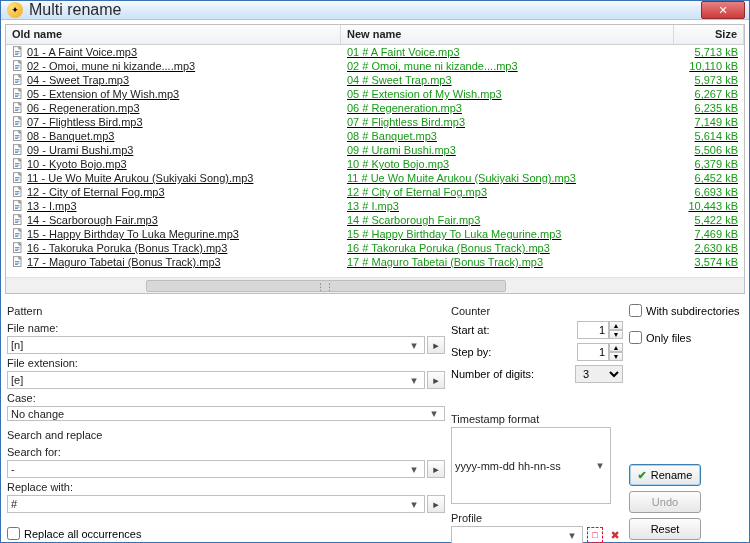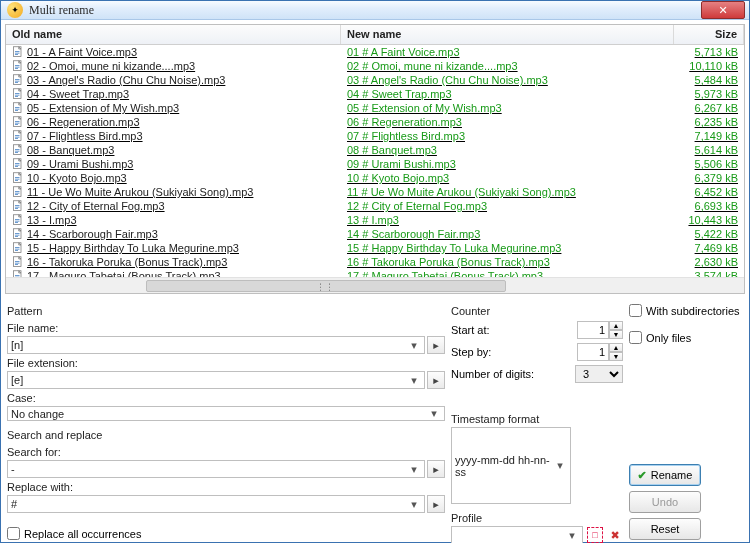--- a/index.html
+++ b/index.html
@@ -1,21 +1,21 @@
 <!DOCTYPE html>
 <html><head>
 <meta charset="utf-8">
 <style>
 * { box-sizing: border-box; margin: 0; padding: 0; font-family: "Segoe UI", Tahoma, sans-serif; font-size: 11px; }
 html, body { width: 750px; height: 543px; overflow: hidden; background: #fff; }
 
 .window { width: 750px; height: 543px; display: flex; flex-direction: column; border: 1px solid #3a72b1; }
 
 .titlebar { height: 26px; background: linear-gradient(#f7fbff, #e2eefc 40%, #cfe3f8); display: flex; align-items: center; padding-left: 6px; border-bottom: 1px solid #a9c7e8; }
-.titlebar .title { color: #2a2a2a; font-size: 12px; font-family: Liberation Serif, serif; }
+.titlebar .title { color: #2a2a2a; font-size: 16px; }
 .titlebar .spacer { flex: 1; }
 .titlebar .close-btn { width: 44px; height: 18px; margin-right: 4px; background: linear-gradient(#e58182,#cf3a3b); border: 1px solid #8d2c2c; border-radius: 2px; display: flex; align-items: center; justify-content: center; color: #fff; cursor: pointer; }
 .titlebar .app-icon { width: 16px; height: 16px; margin-right: 6px; background: radial-gradient(circle at 30% 30%, #ffe27a, #f3a91f); border-radius: 50%; display: flex; align-items: center; justify-content: center; font-size: 9px; }
 
 .table-wrap { flex: 0 0 270px; border: 1px solid #bfbfbf; margin: 4px; display: flex; flex-direction: column; overflow: hidden; }
 .thead { display: flex; height: 20px; background: linear-gradient(#fcfcfc,#eef1f6); border-bottom: 1px solid #cfcfcf; }
 .thead .col { padding: 3px 6px; border-right: 1px solid #dadada; color: #222; font-weight: bold; }
 .col-old { flex: 0 0 335px; }
 .col-new { flex: 1 1 auto; }
 .col-size { flex: 0 0 70px; text-align: right; border-right: 0; }
@@ -51,21 +51,21 @@
 .chk input { width: 13px; height: 13px; }
 
 .num-row { display: flex; align-items: center; margin-top: 2px; }
 .num-row .lbl { flex: 1; }
 .spinner { display: flex; align-items: center; }
 .spinner input { width: 32px; height: 18px; border: 1px solid #bfbfbf; text-align: right; padding-right: 3px; }
 .spinner .sp-btns { display: flex; flex-direction: column; }
 .spinner .sp-btns div { width: 14px; height: 9px; border: 1px solid #bfbfbf; background: linear-gradient(#fdfdfd,#eaeaea); font-size: 7px; text-align: center; line-height: 7px; cursor: pointer; }
 .num-row select { height: 18px; border: 1px solid #bfbfbf; width: 48px; padding-left:3px; }
 
-.ts-combo { width: 120px; }
+.ts-combo { width: 160px; }
 
 .btn { width: 72px; height: 22px; border: 1px solid #9f9f9f; border-radius: 3px; background: linear-gradient(#fdfdfd,#e7e7e7); display: flex; align-items: center; justify-content: center; gap: 4px; cursor: pointer; margin-top: 5px; }
 .btn.primary { border-color: #3c7fb1; box-shadow: 0 0 0 1px #a7d1f0 inset; }
 .btn .ico { font-weight: bold; }
 .btn.disabled { color: #9a9a9a; }
 
 .profile-row { display: flex; gap: 4px; align-items: center; }
 .small-ico { width: 16px; height: 16px; display: flex; align-items: center; justify-content: center; cursor: pointer; }
 
 </style>
@@ -114,36 +114,20 @@
                 <path d="M9 1 L12 4 L9 4 Z" fill="#dcdcdc" stroke="#7a7a7a"></path>
                 <rect x="4" y="7" width="6" height="1" fill="#3a7ac0"></rect>
                 <rect x="4" y="9" width="6" height="1" fill="#3a7ac0"></rect>
                 <rect x="4" y="11" width="4" height="1" fill="#3a7ac0"></rect>
               </svg>
             </span>
             <span>02 - Omoi, mune ni kizande....mp3</span>
           </div>
           <div class="cell c-new">02 # Omoi, mune ni kizande....mp3</div>
           <div class="cell c-size">10,110 kB</div>
-        </div>
-        <div class="row">
-          <div class="cell c-old">
-            <span class="file-icon">
-              <svg viewBox="0 0 16 16">
-                <rect x="2" y="1" width="10" height="13" fill="#fff" stroke="#7a7a7a"></rect>
-                <path d="M9 1 L12 4 L9 4 Z" fill="#dcdcdc" stroke="#7a7a7a"></path>
-                <rect x="4" y="7" width="6" height="1" fill="#3a7ac0"></rect>
-                <rect x="4" y="9" width="6" height="1" fill="#3a7ac0"></rect>
-                <rect x="4" y="11" width="4" height="1" fill="#3a7ac0"></rect>
-              </svg>
-            </span>
-            <span>03 - Angel's Radio (Chu Chu Noise).mp3</span>
-          </div>
-          <div class="cell c-new">03 # Angel's Radio (Chu Chu Noise).mp3</div>
-          <div class="cell c-size">5,484 kB</div>
         </div>
         <div class="row">
           <div class="cell c-old">
             <span class="file-icon">
               <svg viewBox="0 0 16 16">
                 <rect x="2" y="1" width="10" height="13" fill="#fff" stroke="#7a7a7a"></rect>
                 <path d="M9 1 L12 4 L9 4 Z" fill="#dcdcdc" stroke="#7a7a7a"></path>
                 <rect x="4" y="7" width="6" height="1" fill="#3a7ac0"></rect>
                 <rect x="4" y="9" width="6" height="1" fill="#3a7ac0"></rect>
                 <rect x="4" y="11" width="4" height="1" fill="#3a7ac0"></rect>

